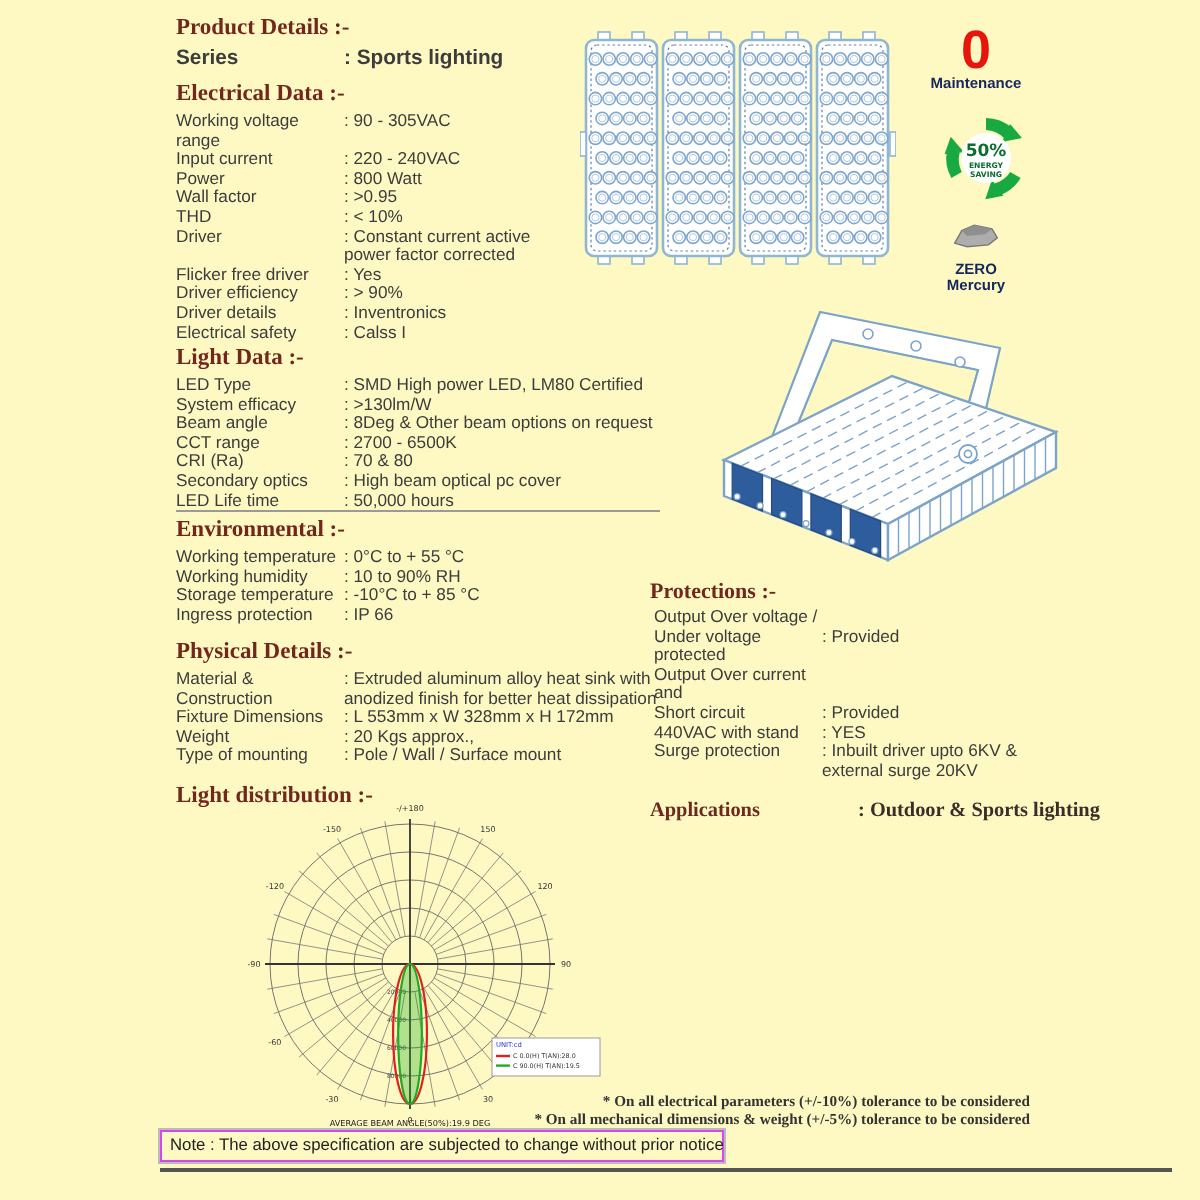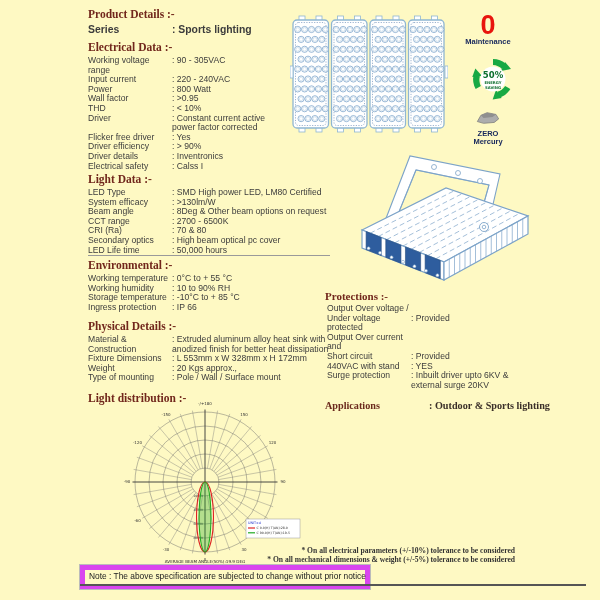--- a/index.html
+++ b/index.html
@@ -16,21 +16,21 @@
   #applications{font-family:"Liberation Serif",serif;font-weight:bold;font-size:10.2px;color:#6b2a1d;display:flex;}
   #applications .app-val{color:#3a2f28;}
   #applications .lab{width:104px;flex:0 0 104px;}
   
   .badge{position:absolute;width:56px;text-align:center;}
   #badge-maintenance .num{font-size:27px;font-weight:bold;color:#e8150d;line-height:26px;}
   .badge-word{font-size:7.5px;font-weight:bold;color:#15265c;line-height:8px;}
   
   #notes-right{font-family:"Liberation Serif",serif;font-weight:bold;font-size:7.6px;
                color:#333;text-align:right;line-height:9px;width:310px;}
-  #note-box{border:5px solid #d946ef;box-shadow:0 0 0 1px #bbb;font-size:8.4px;color:#222;
+  #note-box{border:1px solid #d946ef;box-shadow:0 0 0 1px #bbb;font-size:8.4px;color:#222;
             line-height:13px;padding:0 4px;white-space:nowrap;}
   #bottom-rule{border-top:2px solid #555;}
   svg text{font-family:"DejaVu Sans",sans-serif;}
 </style>
 </head>
 <body>
 
 <div id="page">
 
   <div class="abs sec-h" style="top:8px;left:88px;">Product Details :-</div>

